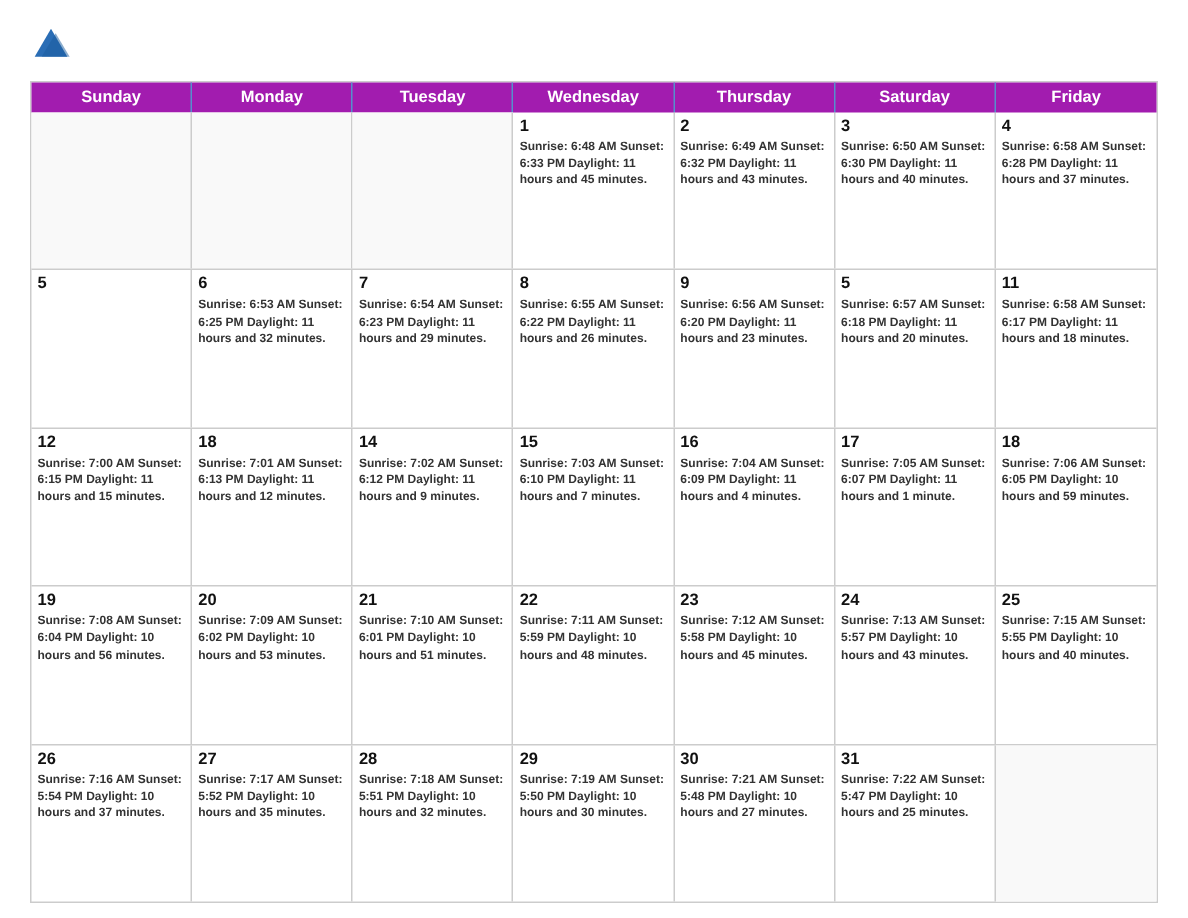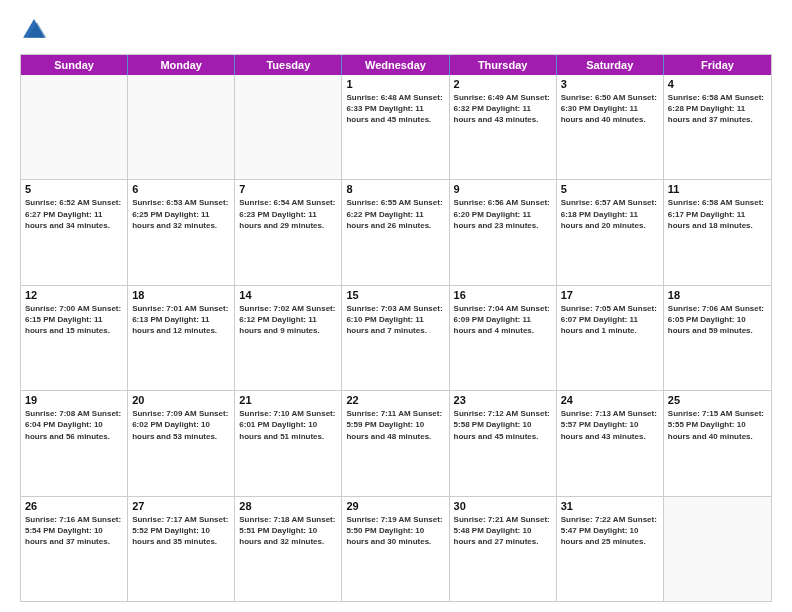--- a/index.html
+++ b/index.html
@@ -168,24 +168,20 @@
             <span class="day-number">4</span>
             <div class="day-info">Sunrise: 6:58 AM
 Sunset: 6:28 PM
 Daylight: 11 hours
 and 37 minutes.</div>
           </div>
         </div>
         <div class="week-row">
           <div class="day-cell">
             <span class="day-number">5</span>
-            <div class="day-info">Sunrise: 6:52 AM
-Sunset: 6:27 PM
-Daylight: 11 hours
-and 34 minutes.</div>
           </div>
           <div class="day-cell">
             <span class="day-number">6</span>
             <div class="day-info">Sunrise: 6:53 AM
 Sunset: 6:25 PM
 Daylight: 11 hours
 and 32 minutes.</div>
           </div>
           <div class="day-cell">
             <span class="day-number">7</span>

